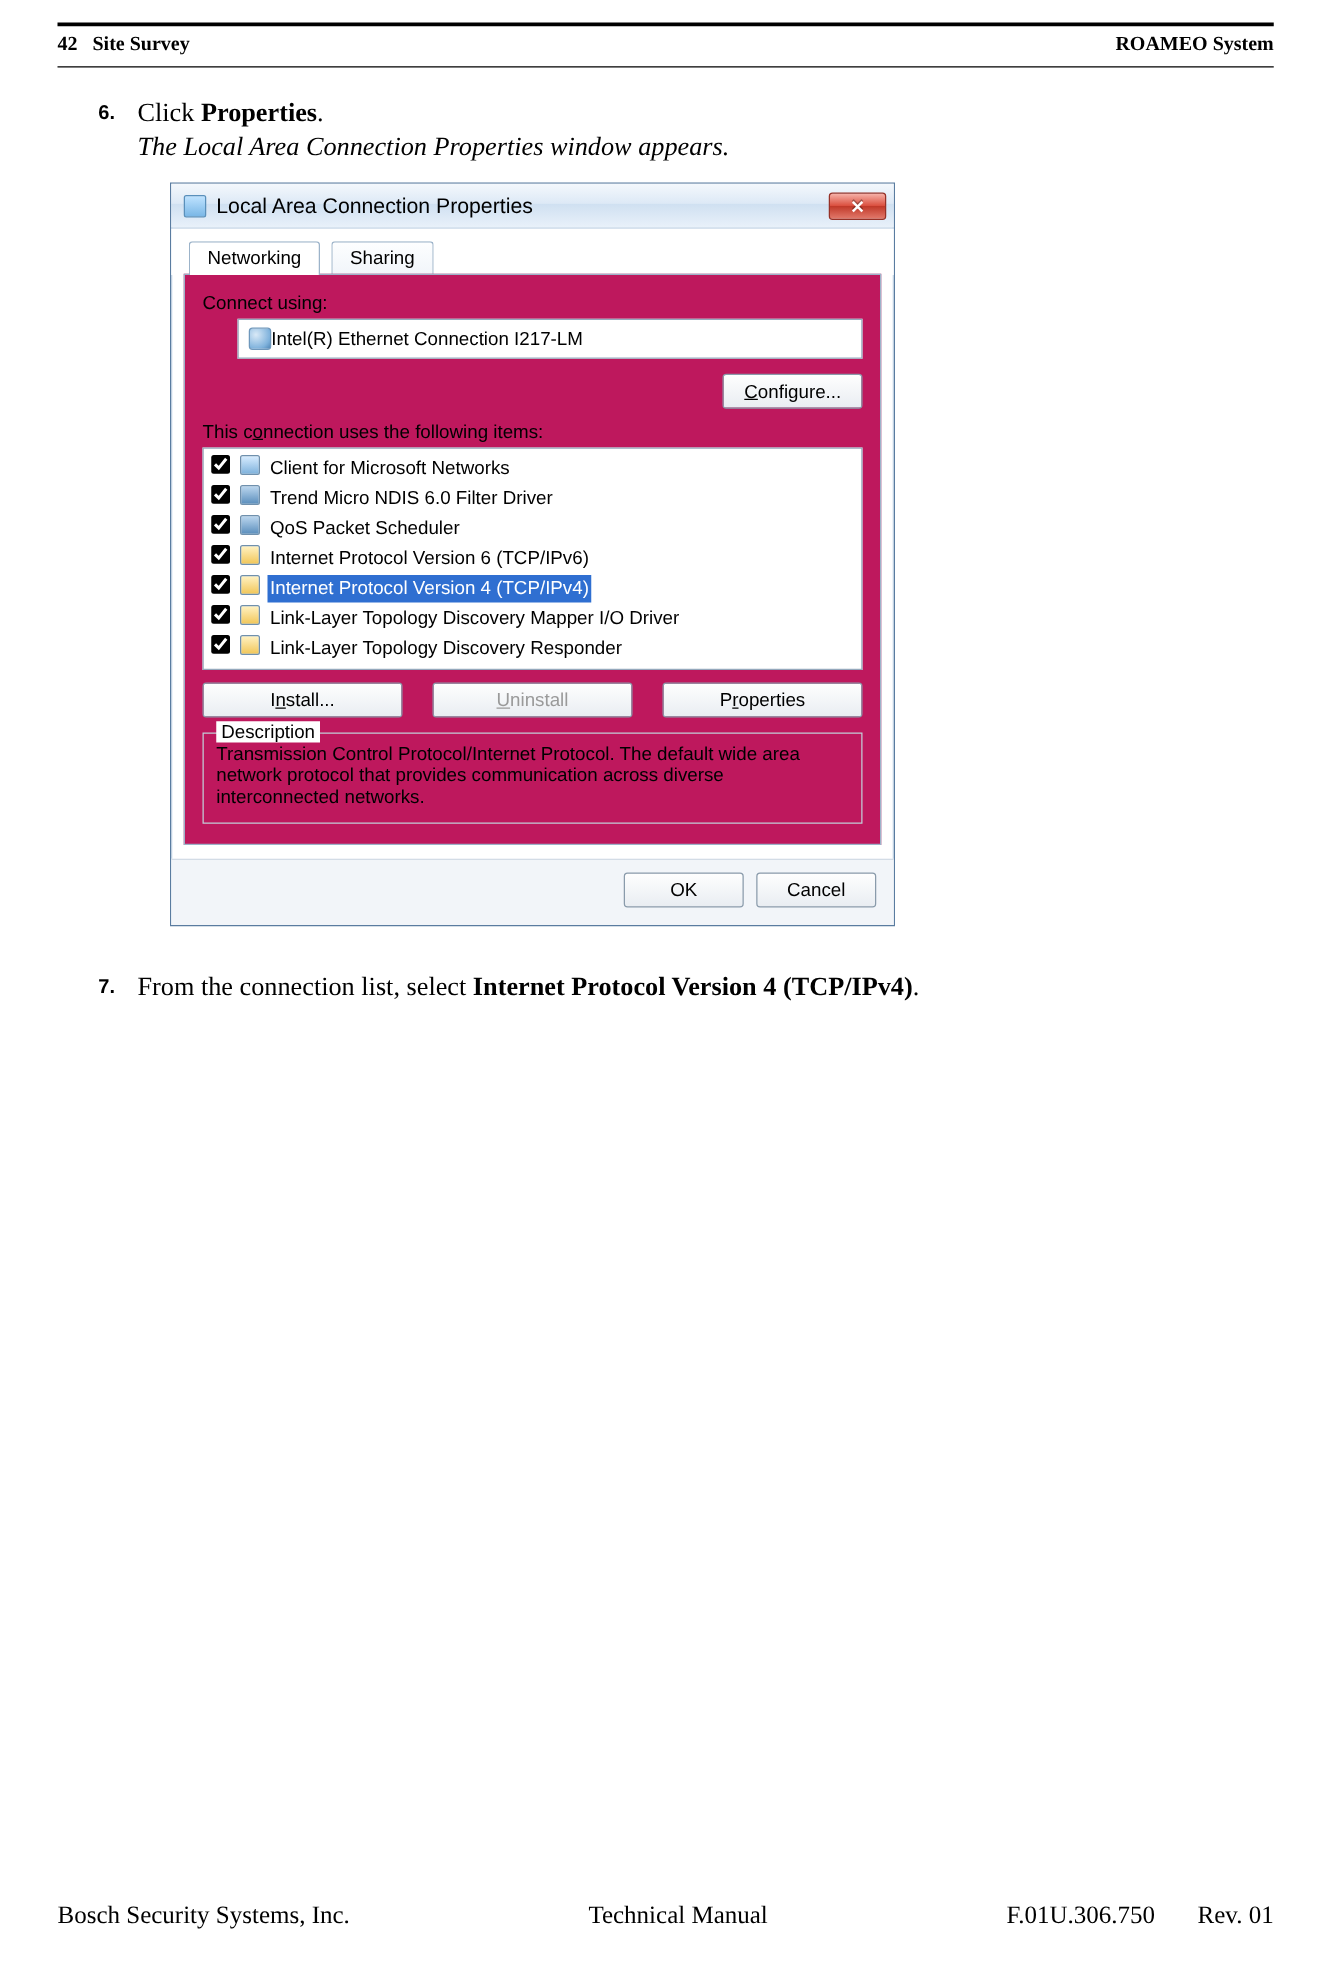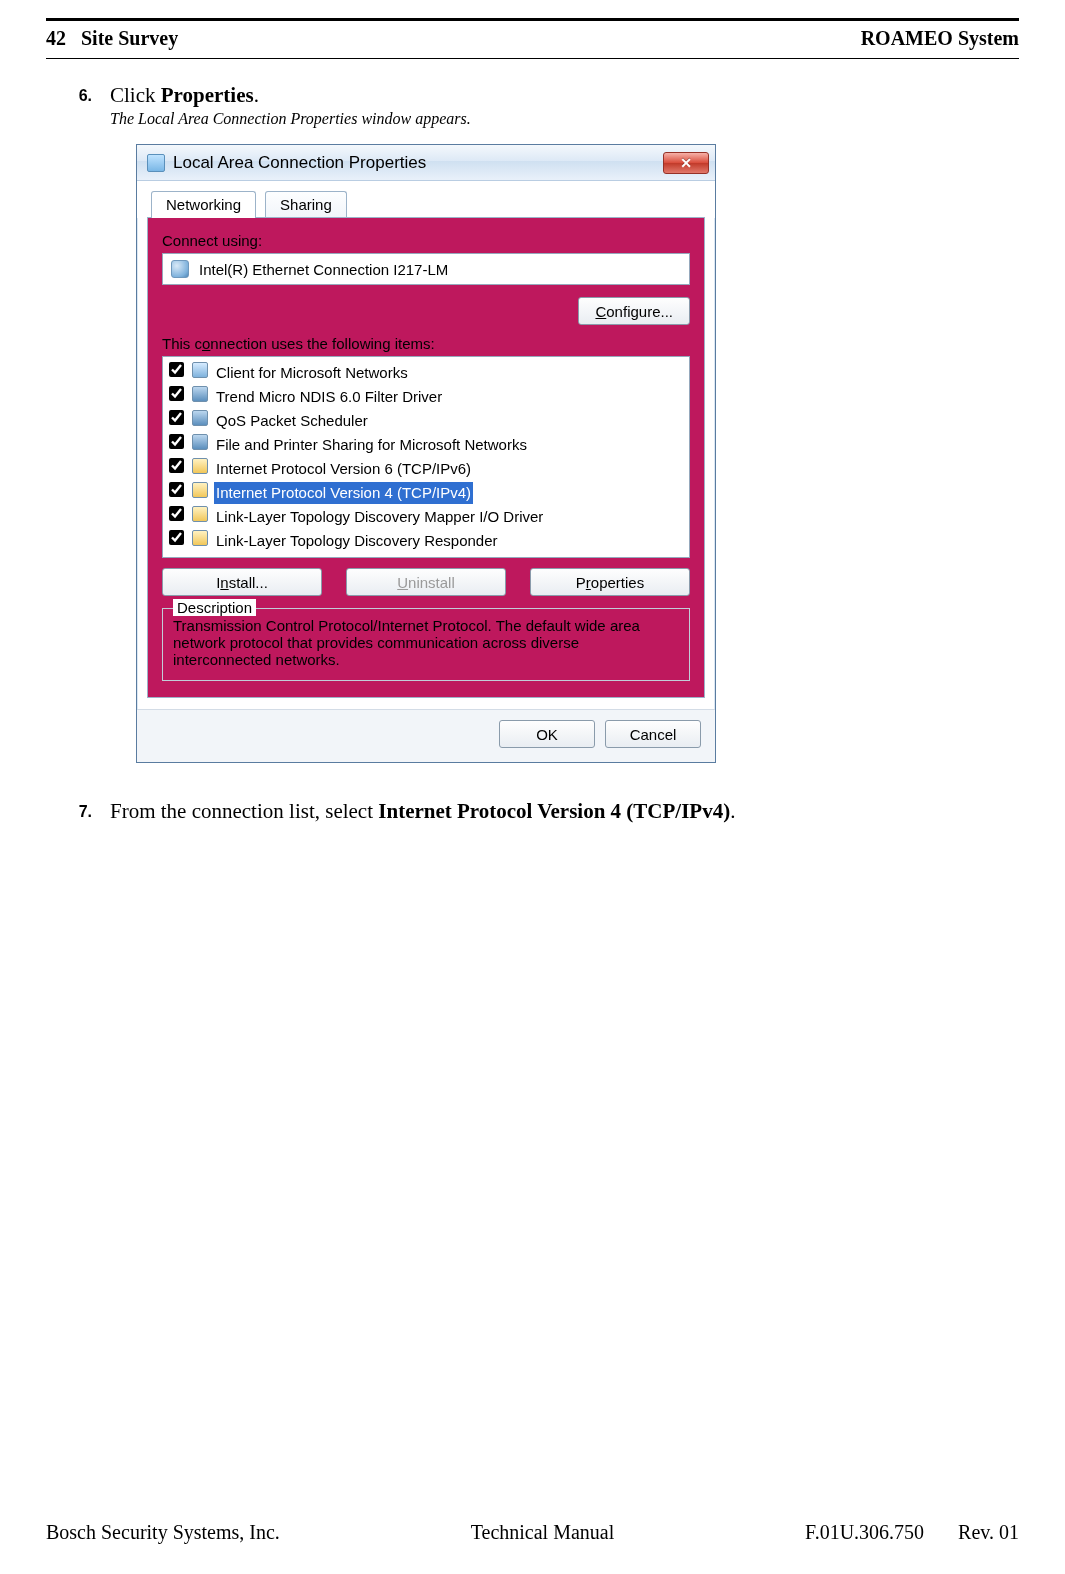--- a/index.html
+++ b/index.html
@@ -14,21 +14,21 @@
     position: relative;
   }
   .page {
     padding: 18px 46px 0 46px;
   }
   .top-rule-thick { border-top: 3px solid #000; margin-bottom: 2px; }
   .header-row {
     display: flex;
     justify-content: space-between;
     font-weight: bold;
-    font-size: 20px;
+    font-size: 16px;
     padding: 4px 0 6px 0;
     gap: 44px;
   }
   .sub-rule { border-top: 1px solid #000; margin-top: 2px; }
   .body-area { padding: 24px 0 0 18px; }
   ol.steps {
     list-style: none;
     margin: 0;
     padding: 0;
     font-size: 21px;
@@ -42,21 +42,21 @@
   .step-num {
     font-family: Arial, Helvetica, sans-serif;
     font-weight: bold;
     font-size: 16px;
     min-width: 28px;
     text-align: right;
     padding-top: 4px;
   }
   .step-body { flex: 1; font-size: 21px; }
   .step-body .bold { font-weight: bold; }
-  .step-caption { font-style: italic; font-size: 16px; margin-top: 2px; }
+  .step-caption { font-style: italic; font-size: 21px; margin-top: 2px; }
 
   
   .dialog-wrap { margin: 16px 0 26px 26px; }
   .win-dialog {
     width: 580px;
     font-family: "Segoe UI", Tahoma, Arial, sans-serif;
     font-size: 15px;
     color: #000;
     border: 1px solid #5a7ca0;
     box-shadow: 0 0 0 1px #dbe7f3 inset;
@@ -119,23 +119,23 @@
     background: #be185d;
     position: relative;
     top: -1px;
   }
   .label { font-size: 15px; margin-bottom: 4px; }
   .adapter-box {
     border: 1px solid #95a8bc;
     padding: 6px 8px;
     display: flex;
     align-items: center;
-    gap: 10px;
     background: #fff;
     margin-bottom: 12px;
+    margin-left: 28px;
   }
   .adapter-icon {
     width: 18px; height: 18px;
     background: radial-gradient(circle at 30% 30%, #d9e9f7 0%, #7fb2dc 70%, #4f86b6 100%);
     border: 1px solid #6f98bc;
     border-radius: 3px;
   }
   .cfg-row { text-align: right; margin-bottom: 10px; }
   .win-btn {
     display: inline-flex;
@@ -284,25 +284,20 @@
                       <span class="net-icon ic-service"></span>
                       <span class="item-label">Trend Micro NDIS 6.0 Filter Driver</span>
                     </div>
                     <div class="item-row">
                       <input type="checkbox" checked="" style="">
                       <span class="net-icon ic-service"></span>
                       <span class="item-label">QoS Packet Scheduler</span>
                     </div>
                     <div class="item-row">
                       <input type="checkbox" checked="" style="">
-                      <span class="net-icon ic-service"></span>
-                      <span class="item-label">File and Printer Sharing for Microsoft Networks</span>
-                    </div>
-                    <div class="item-row">
-                      <input type="checkbox" checked="" style="">
                       <span class="net-icon ic-proto"></span>
                       <span class="item-label">Internet Protocol Version 6 (TCP/IPv6)</span>
                     </div>
                     <div class="item-row selected">
                       <input type="checkbox" checked="" style="">
                       <span class="net-icon ic-proto"></span>
                       <span class="item-label">Internet Protocol Version 4 (TCP/IPv4)</span>
                     </div>
                     <div class="item-row">
                       <input type="checkbox" checked="" style="">

